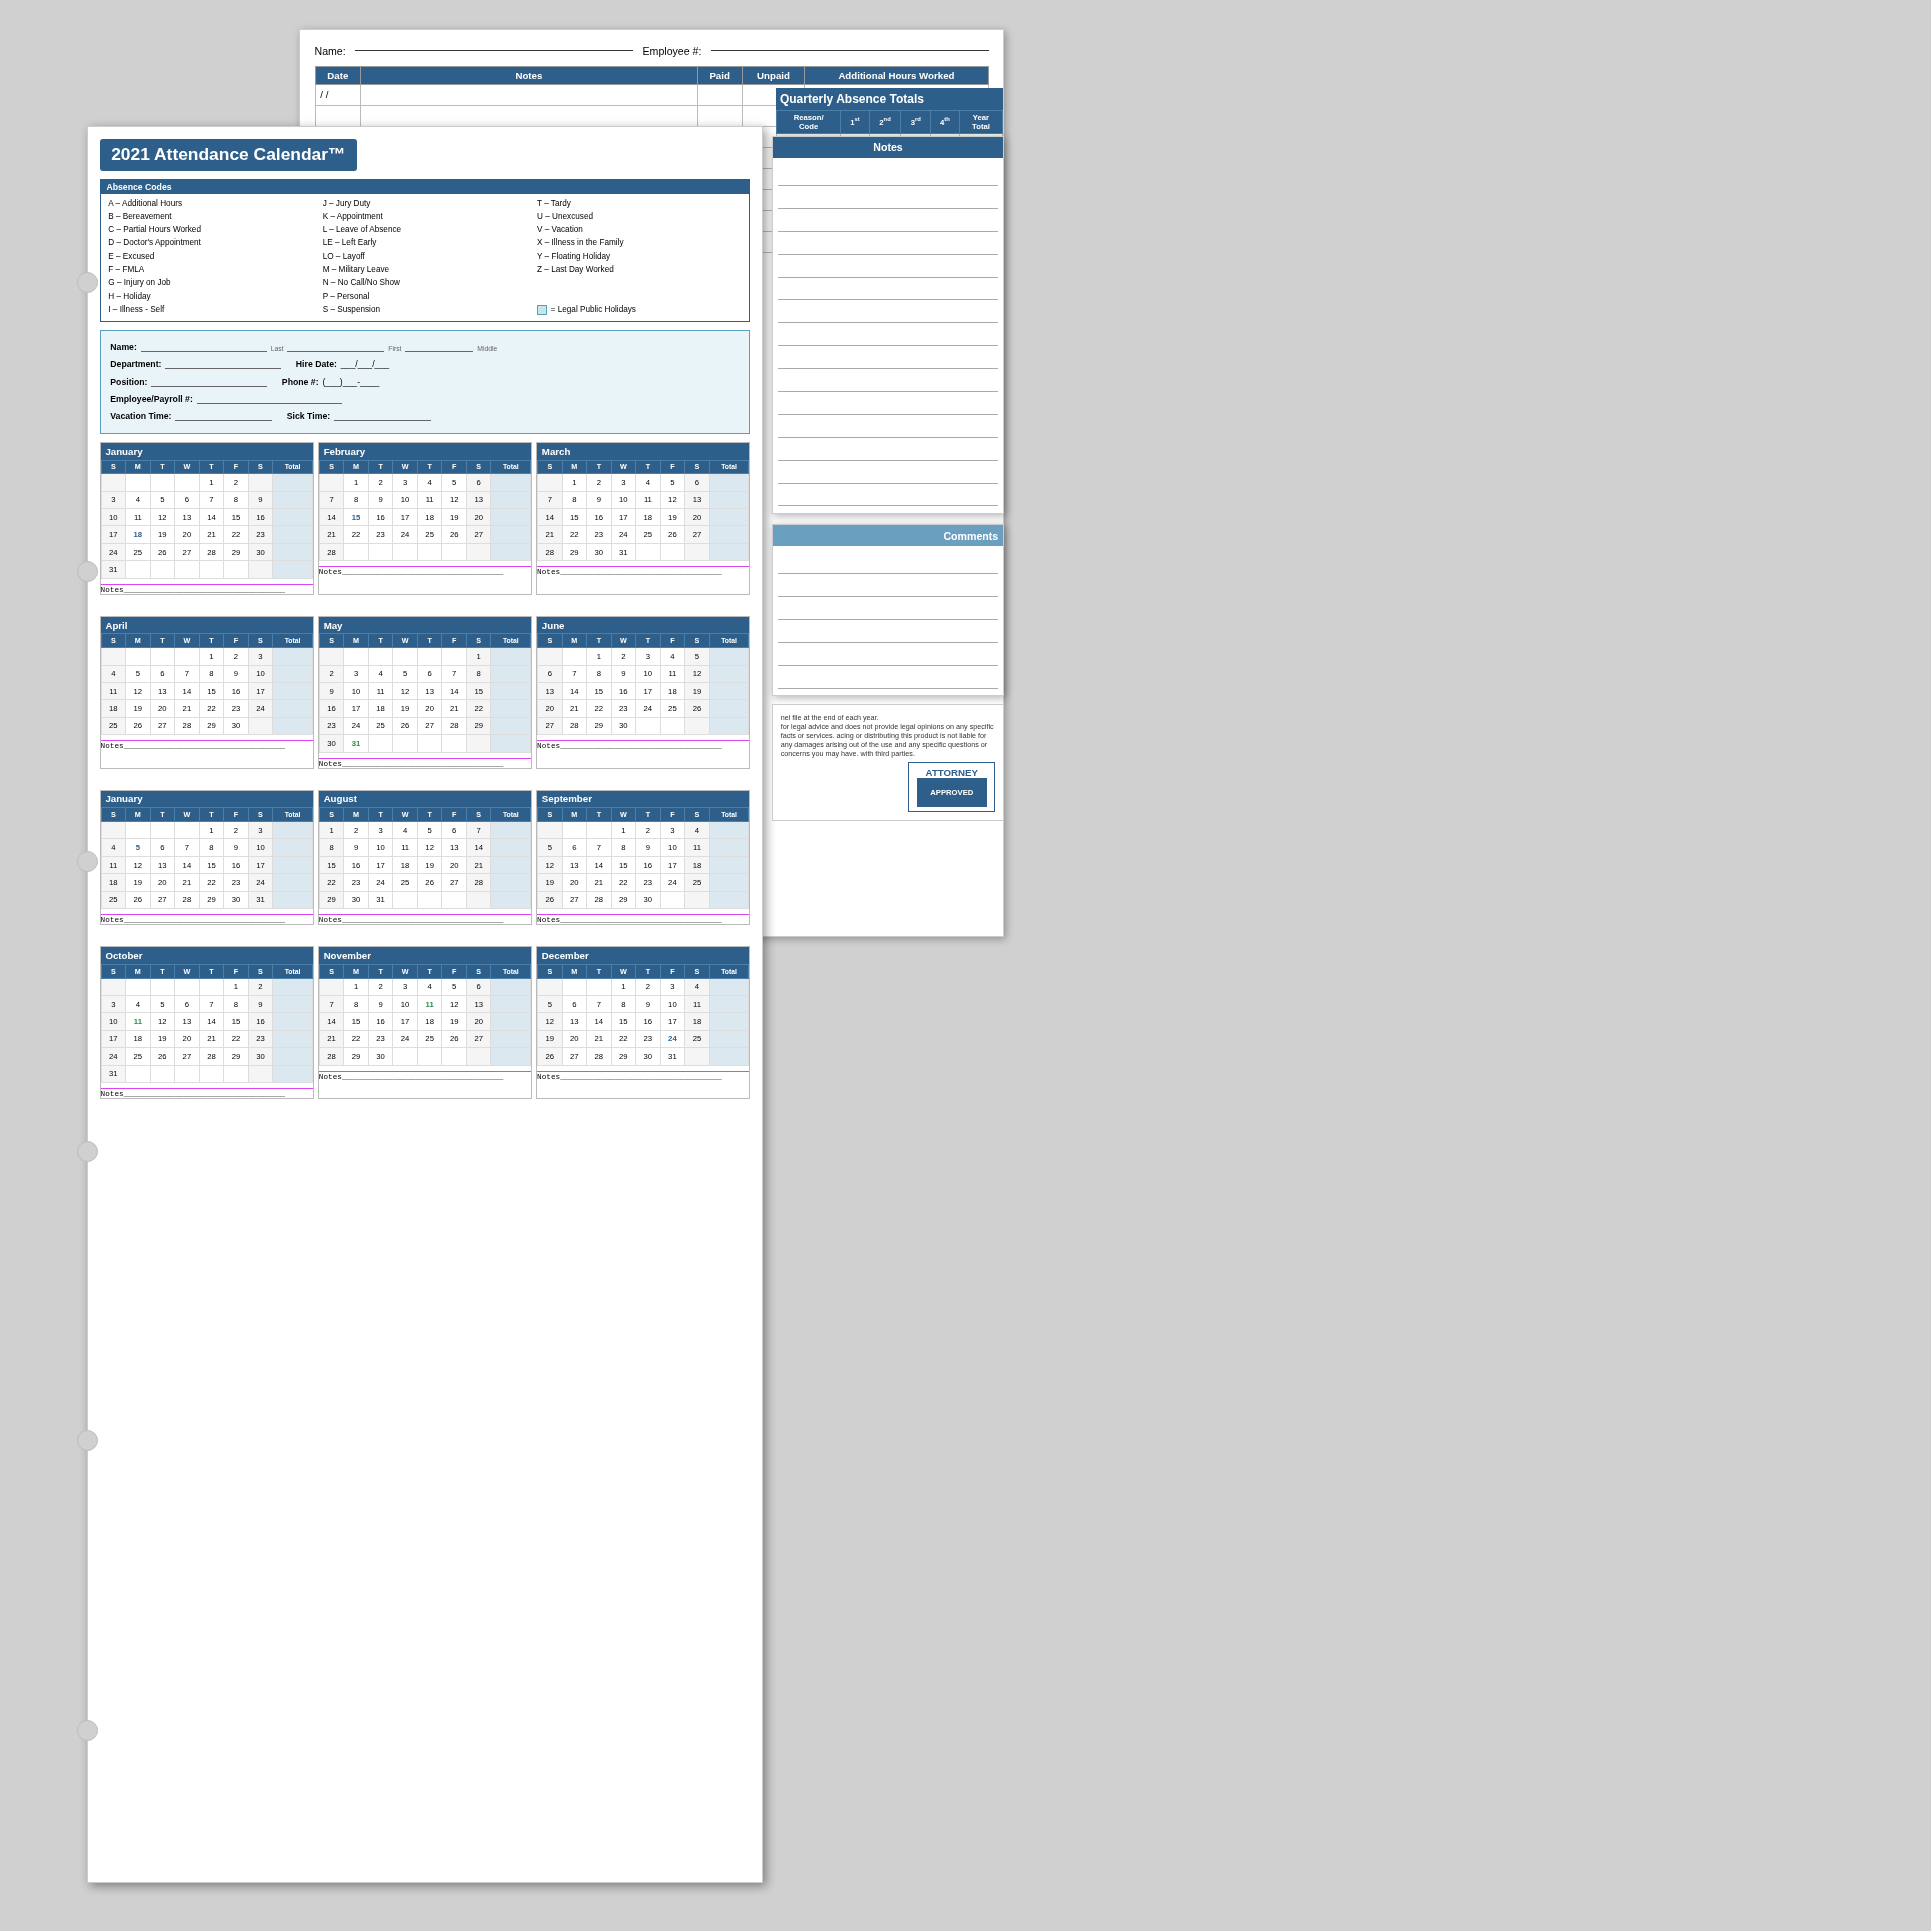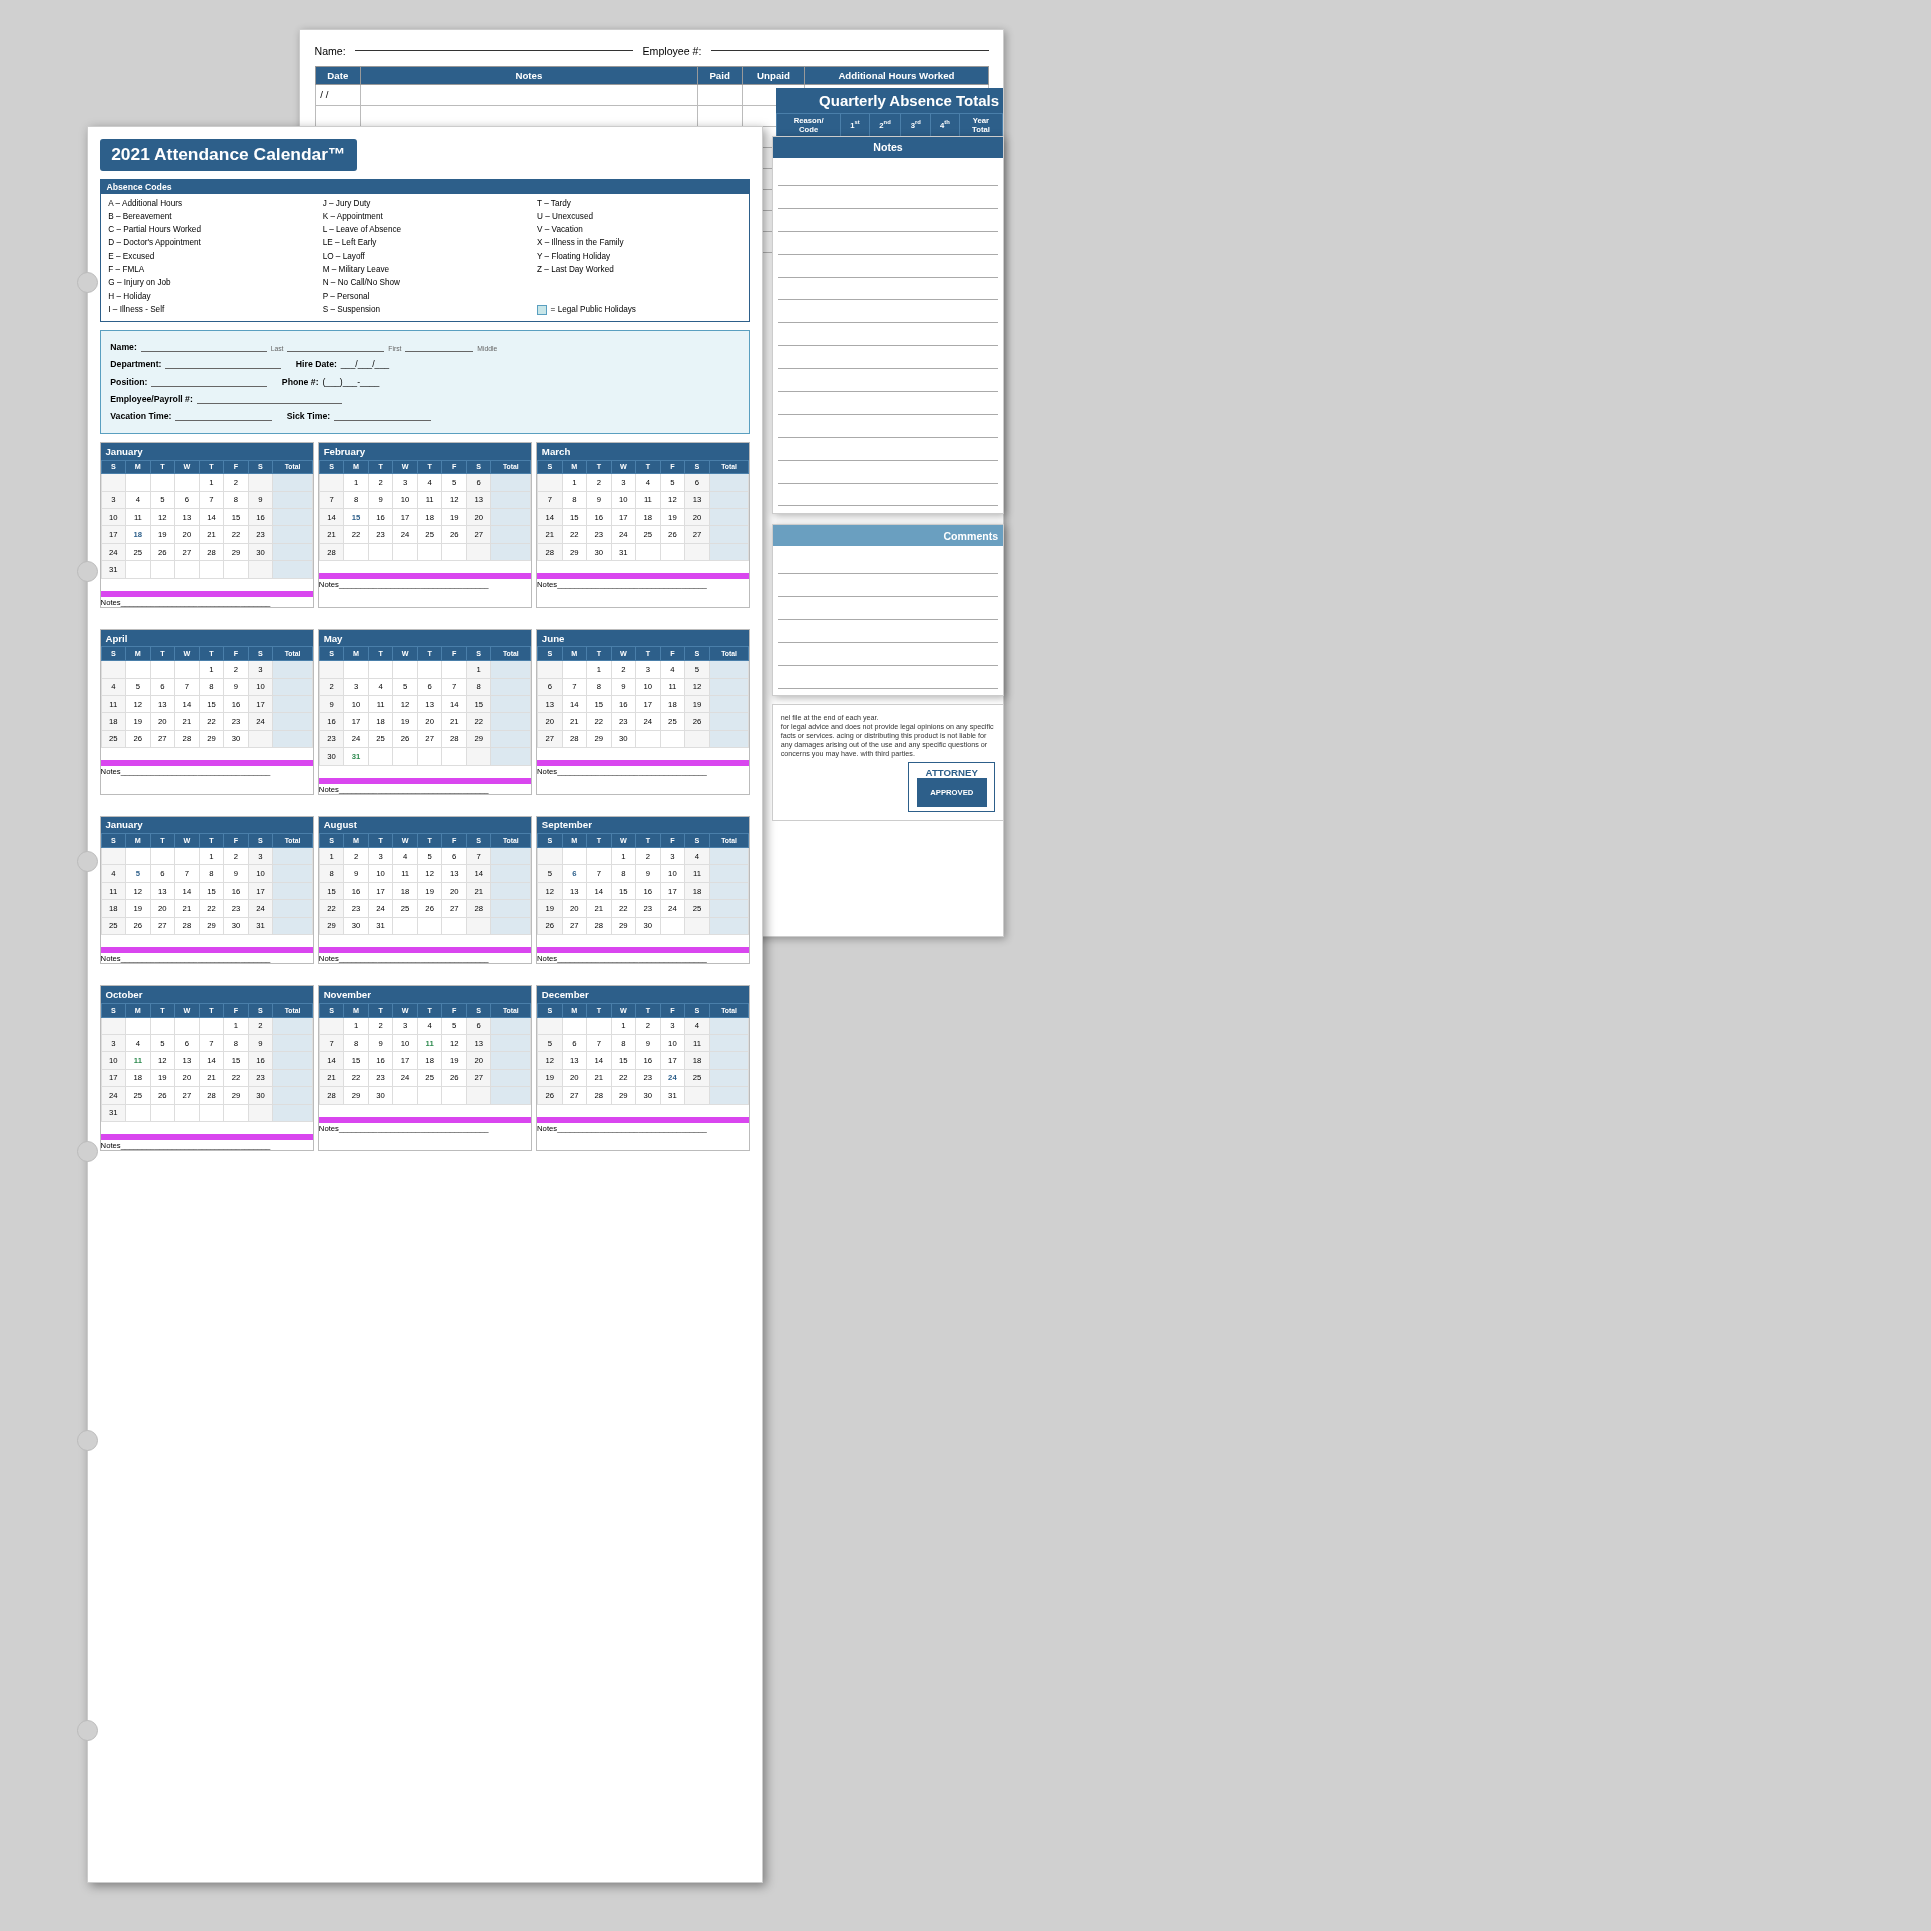--- a/index.html
+++ b/index.html
@@ -53,22 +53,22 @@
     }
     .back-attendance-table td {
       border: 1px solid #bbb;
       padding: 2.9px 4.8px;
       height: 21px;
     }
 
     .quarterly-title {
       background: #2d5f8a;
       color: white;
-      text-align: right;
-      font-size: 15px;
+      text-align: left;
+      font-size: 12px;
       font-weight: bold;
       padding: 3.9px;
     }
 
     
     .main-page {
       position: absolute;
       top: 126px;
       left: 87px;
       width: 676px;
@@ -205,23 +205,24 @@
       color: #2d5f8a;
       font-weight: bold;
     }
     .cal-table td.green-num {
       color: #2d8a4e;
       font-weight: bold;
     }
 
     .notes-line {
       font-size: 7.7px;
-      border-top: 6px solid #d946ef;
-      margin-top: 12px;
+      border-top: 1px solid #d946ef;
+      margin-top: 5px;
       padding-top: 1px;
+      font-family: Liberation Mono, monospace;
     }
 
     
     .right-panel {
       position: absolute;
       top: 126px;
       left: 772px;
       width: 232px;
       z-index: 3;
     }

